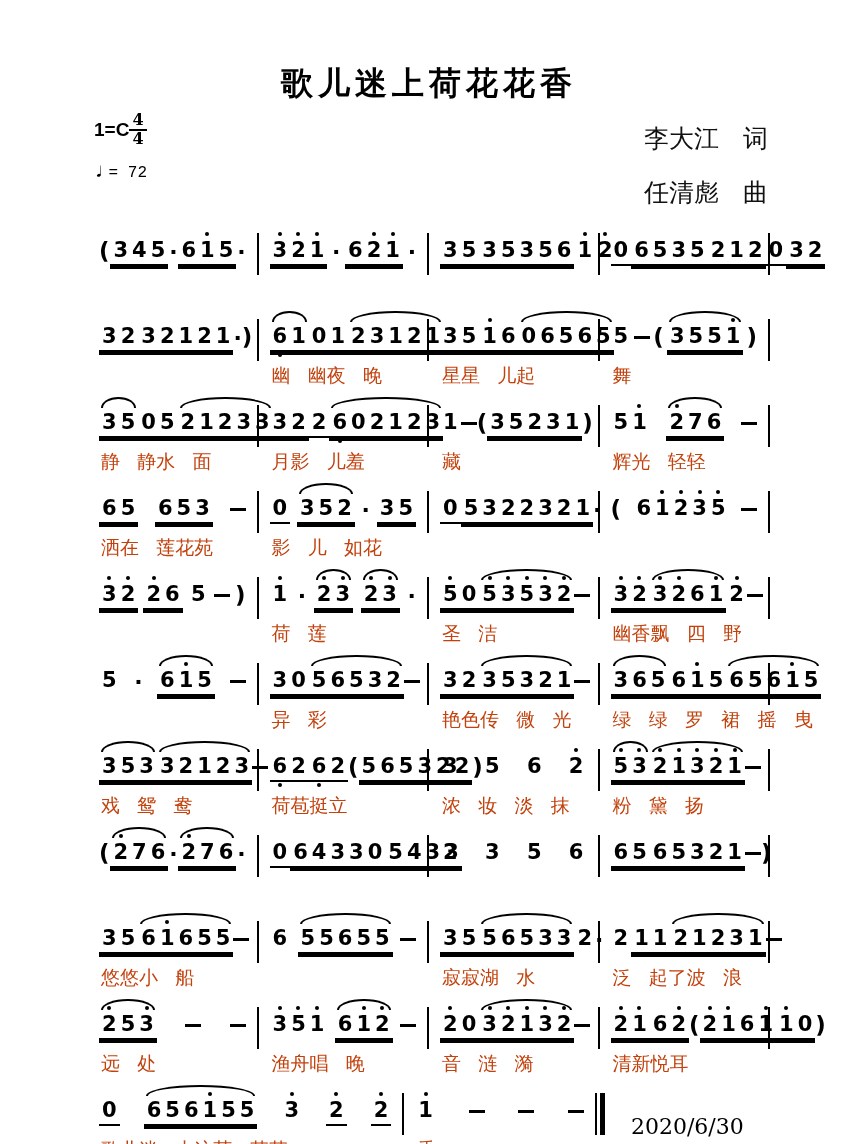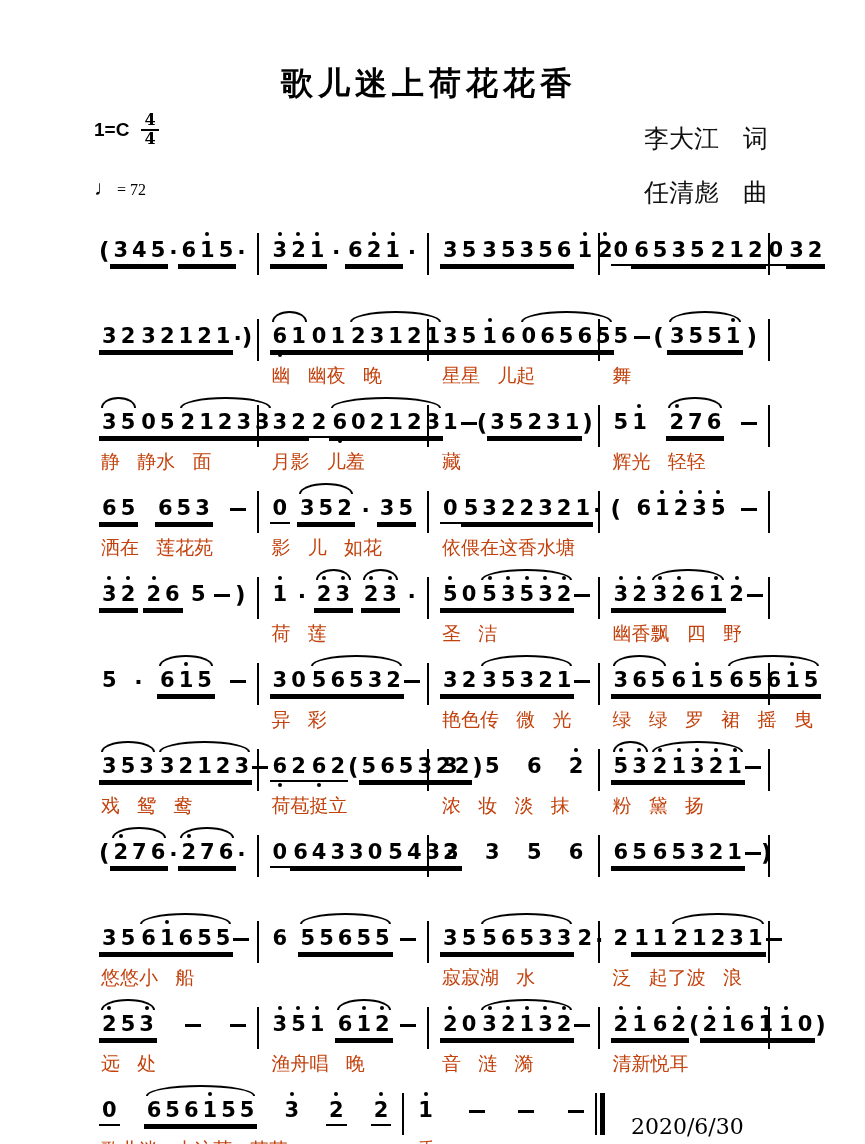--- a/index.html
+++ b/index.html
@@ -9,25 +9,25 @@
     padding:62px 95px 0 88px;
     font-family:"Liberation Sans",sans-serif;color:#000;
   }
   
   .title{
     margin:0 0 6px 0;text-align:center;
     font-size:32px;font-weight:bold;letter-spacing:5px;
     font-family:"DejaVu Sans",sans-serif;
   }
   .header-row{display:flex;justify-content:space-between;align-items:flex-start;margin:2px 2px 10px 6px;}
-  .keysig{display:flex;align-items:center;gap:12px;font-size:19px;font-weight:bold;}
+  .keysig{display:flex;align-items:center;font-size:19px;font-weight:bold;}
   .frac{display:inline-flex;flex-direction:column;align-items:center;line-height:1.05;
         font-size:16px;font-weight:bold;font-family:"DejaVu Serif",serif;}
   .frac .fbot{border-top:2px solid #000;padding:0 3px;}
-  .tempo{margin-top:28px;font-size:16px;font-family:Liberation Serif, serif;}
+  .tempo{margin-top:12px;font-size:16px;font-family:Liberation Mono, monospace;}
   .tempo .notesym{font-size:21px;margin-right:2px;}
   .credits{text-align:right;font-size:25px;line-height:2.15;color:#111;}
   .credits .role{margin-left:24px;}
   
   .system{display:flex;align-items:flex-start;margin-bottom:9px;}
   .meas{flex:1 1 0;min-width:0;}
   .nrow{
     display:flex;align-items:center;justify-content:space-between;
     height:44px;padding:0 11px;
     font-weight:bold;font-size:21px;font-family:"DejaVu Sans",sans-serif;
@@ -391,21 +391,20 @@
               <span class="dg">5</span>
               <span class="dg">3</span>
               <span class="dg">2</span>
               <span class="dg">2</span>
               <span class="dg">3</span>
               <span class="dg">2</span>
               <span class="dg">1</span>
             </span>
             <span class="adot">·</span>
           </div>
-          <div class="lrow">依偎在这香水塘</div>
         </div>
         <div class="bar"></div>
         <div class="meas">
           <div class="nrow">
             <span class="paren">(</span>
             <span class="grp">
               <span class="dg">6</span>
               <span class="dg hi">1</span>
               <span class="dg hi">2</span>
               <span class="dg hi">3</span>

